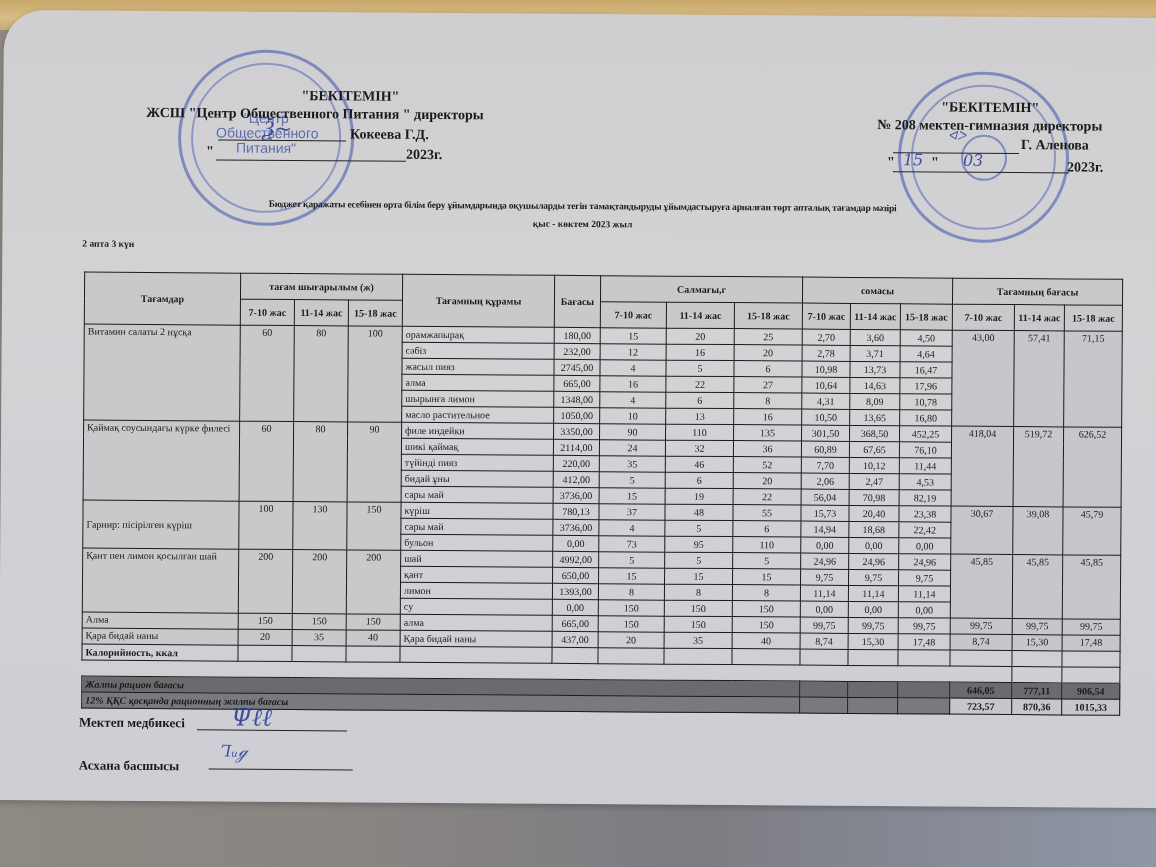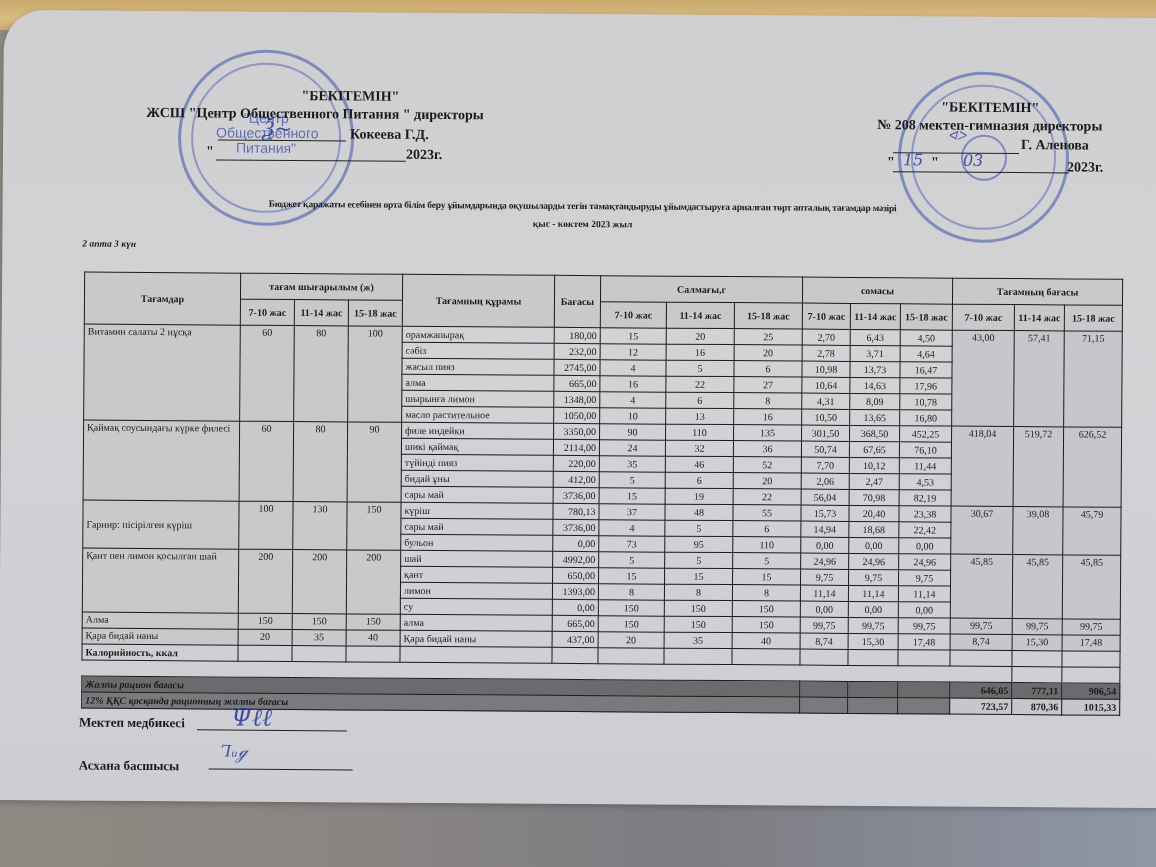--- a/index.html
+++ b/index.html
@@ -15,21 +15,21 @@
   .paper-inner{position:absolute;left:0;top:0;width:1156px;height:790px;}
   .abs{position:absolute;}
   .bold{font-weight:bold;}
   .stamp{position:absolute;border-radius:50%;border:3px solid rgba(60,80,170,0.55);}
   .stamp .ring{position:absolute;inset:10px;border-radius:50%;border:2px solid rgba(60,80,170,0.45);}
   .stamp-text{position:absolute;font-family:"Liberation Sans",sans-serif;color:rgba(55,75,165,0.75);font-size:13px;text-align:center;line-height:15px;}
   .sig{position:absolute;font-family:"DejaVu Serif",serif;font-style:italic;color:rgba(40,55,150,0.85);}
   table.menu{position:absolute;left:82px;top:261px;border-collapse:collapse;font-size:10px;}
   table.menu td, table.menu th{border:1px solid #1b1b1b;padding:0 3px;height:15px;line-height:13px;white-space:nowrap;}
   table.menu th{font-weight:bold;font-size:10px;}
-  table.menu td.num{text-align:right;}
+  table.menu td.num{text-align:center;}
   table.menu td.c{text-align:center;}
   table.menu td.top{vertical-align:top;}
   .shade{background:#c9c9cc;}
   .lightshade{background:#c6c7cc;}
   .dark1{background:#6b6b6e;}
   .dark2{background:#7a7a7e;}
   .line{position:absolute;border-bottom:1px solid #222;}
 </style>
 </head>
 <body>
@@ -65,21 +65,21 @@
   <div class="abs bold" style="left:1018px;top:120px;font-size:14px;">Г. Аленова</div>
   <div class="abs bold" style="left:884px;top:138px;font-size:14px;">"</div>
   <div class="sig" style="left:900px;top:134px;font-size:16px;">15</div>
   <div class="abs bold" style="left:928px;top:138px;font-size:14px;">"</div>
   <div class="sig" style="left:960px;top:134px;font-size:16px;">03</div>
   <div class="line" style="left:890px;top:155px;width:176px;"></div>
   <div class="abs bold" style="left:1064px;top:142px;font-size:14px;">2023г.</div>
 
   <div class="abs bold" style="left:150px;top:187px;width:860px;text-align:center;font-size:9.5px;letter-spacing:-0.2px;">Бюджет қаражаты есебінен орта білім беру ұйымдарында оқушыларды тегін тамақтандыруды ұйымдастыруға арналған төрт апталық тағамдар мәзірі</div>
   <div class="abs bold" style="left:150px;top:205px;width:860px;text-align:center;font-size:9.5px;">қыс - көктем 2023 жыл</div>
-  <div class="abs bold" style="left:80px;top:228px;font-size:9.5px;font-style:italic;">2 апта  3 күн</div>
+  <div class="abs bold" style="left:80px;top:228px;font-size:9.5px;">2 апта  3 күн</div>
 
   <table class="menu">
     <colgroup>
       <col style="width:156px">
           <col style="width:54px">
           <col style="width:54px">
           <col style="width:54px">
       <col style="width:152px">
           <col style="width:46px">
       <col style="width:66px">
@@ -122,21 +122,21 @@
             <td class="top shade" rowspan="6" style="white-space: normal;">Витамин салаты 2 нұсқа</td>
             <td class="c top shade" rowspan="6">60</td>
             <td class="c top shade" rowspan="6">80</td>
             <td class="c top shade" rowspan="6">100</td>
             <td>орамжапырақ</td>
             <td class="num">180,00</td>
             <td class="c">15</td>
             <td class="c">20</td>
             <td class="c">25</td>
             <td class="c">2,70</td>
-            <td class="c">6,43</td>
+            <td class="c">3,60</td>
             <td class="c">4,50</td>
             <td class="c top lightshade" rowspan="6">43,00</td>
             <td class="c top lightshade" rowspan="6">57,41</td>
             <td class="c top lightshade" rowspan="6">71,15</td>
           </tr>
           <tr>
             <td>сәбіз</td>
             <td class="num">232,00</td>
             <td class="c">12</td>
             <td class="c">16</td>
@@ -201,21 +201,21 @@
             <td class="c top lightshade" rowspan="5">418,04</td>
             <td class="c top lightshade" rowspan="5">519,72</td>
             <td class="c top lightshade" rowspan="5">626,52</td>
           </tr>
           <tr>
             <td>шикі қаймақ</td>
             <td class="num">2114,00</td>
             <td class="c">24</td>
             <td class="c">32</td>
             <td class="c">36</td>
-            <td class="c">50,74</td>
+            <td class="c">60,89</td>
             <td class="c">67,65</td>
             <td class="c">76,10</td>
           </tr>
           <tr>
             <td>түйінді пияз</td>
             <td class="num">220,00</td>
             <td class="c">35</td>
             <td class="c">46</td>
             <td class="c">52</td>
             <td class="c">7,70</td>

